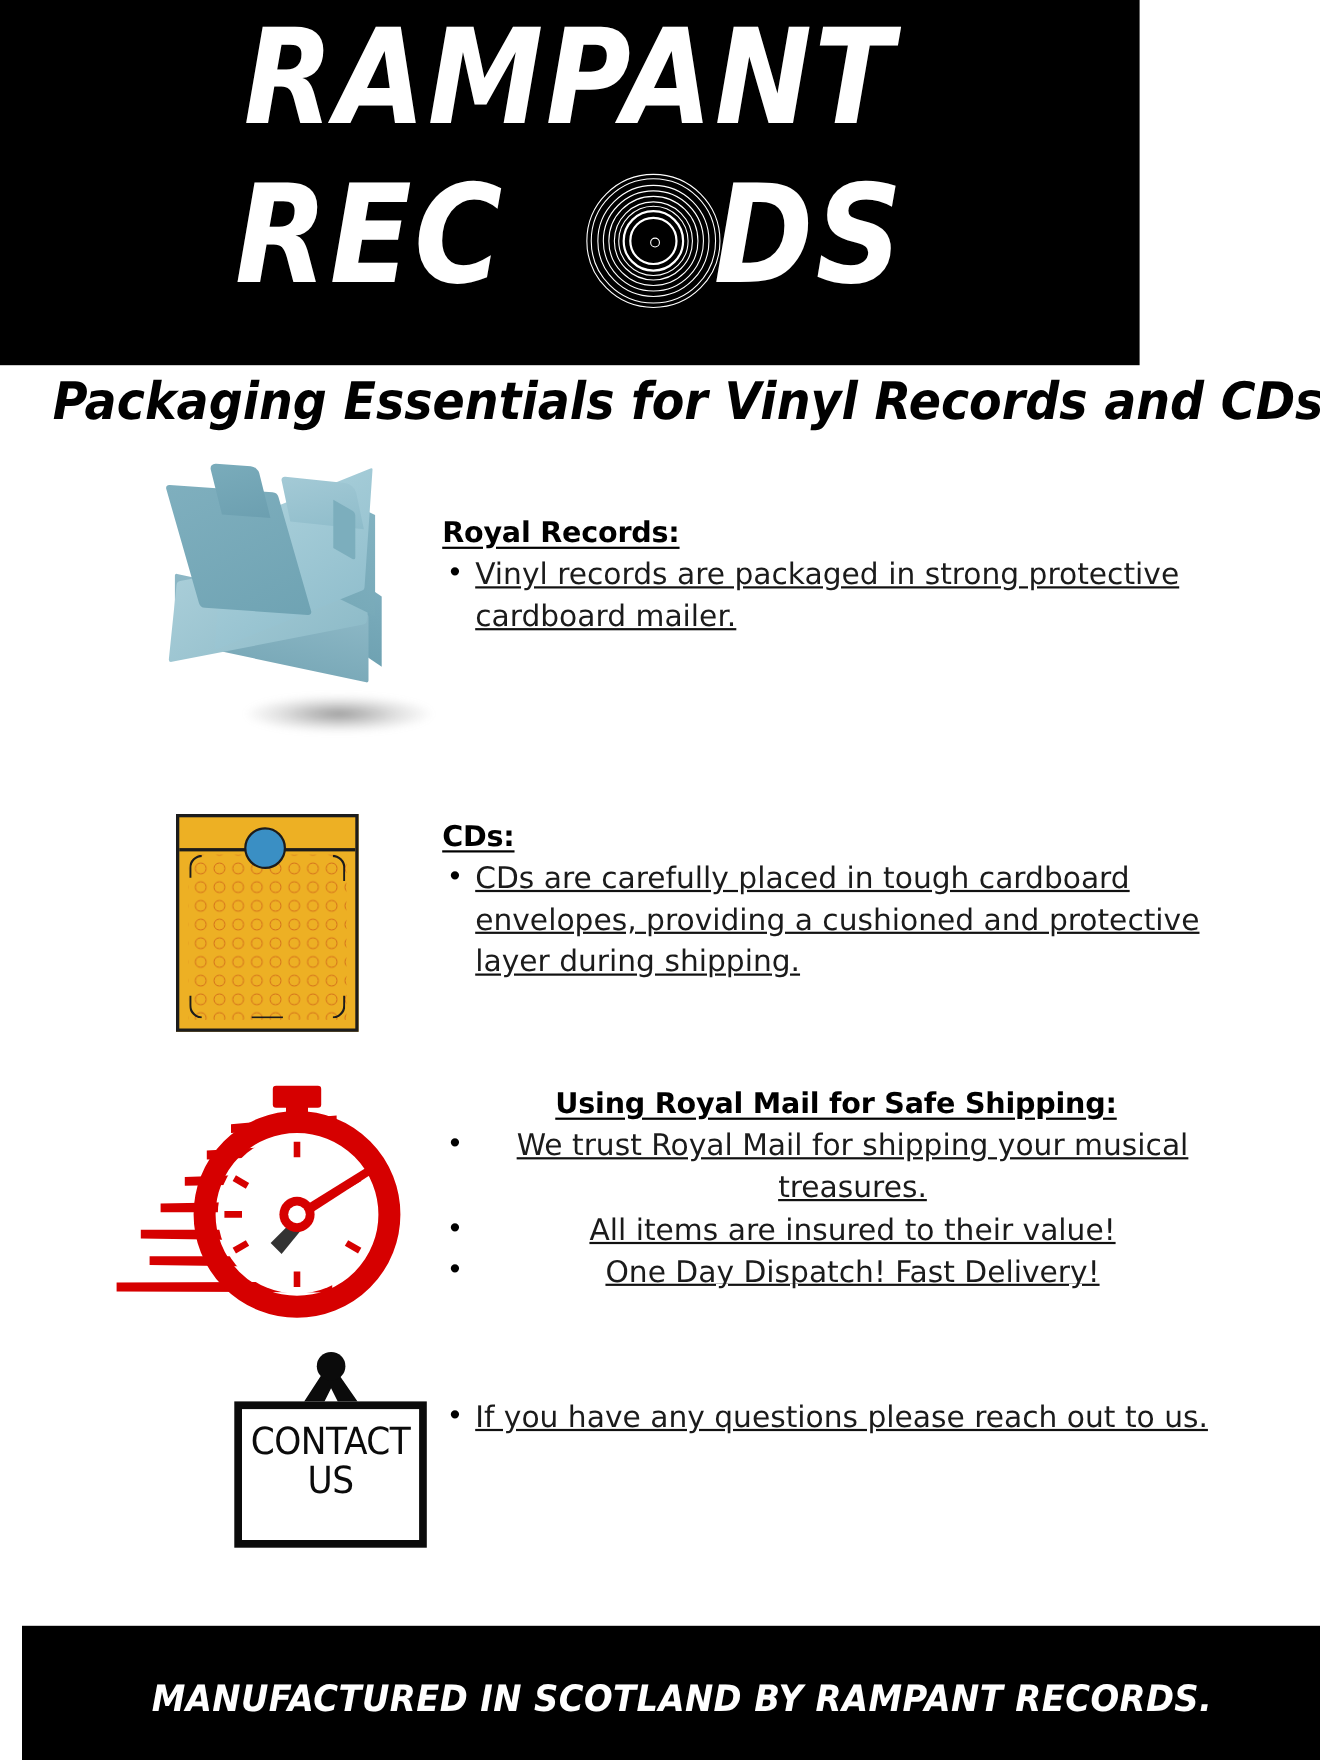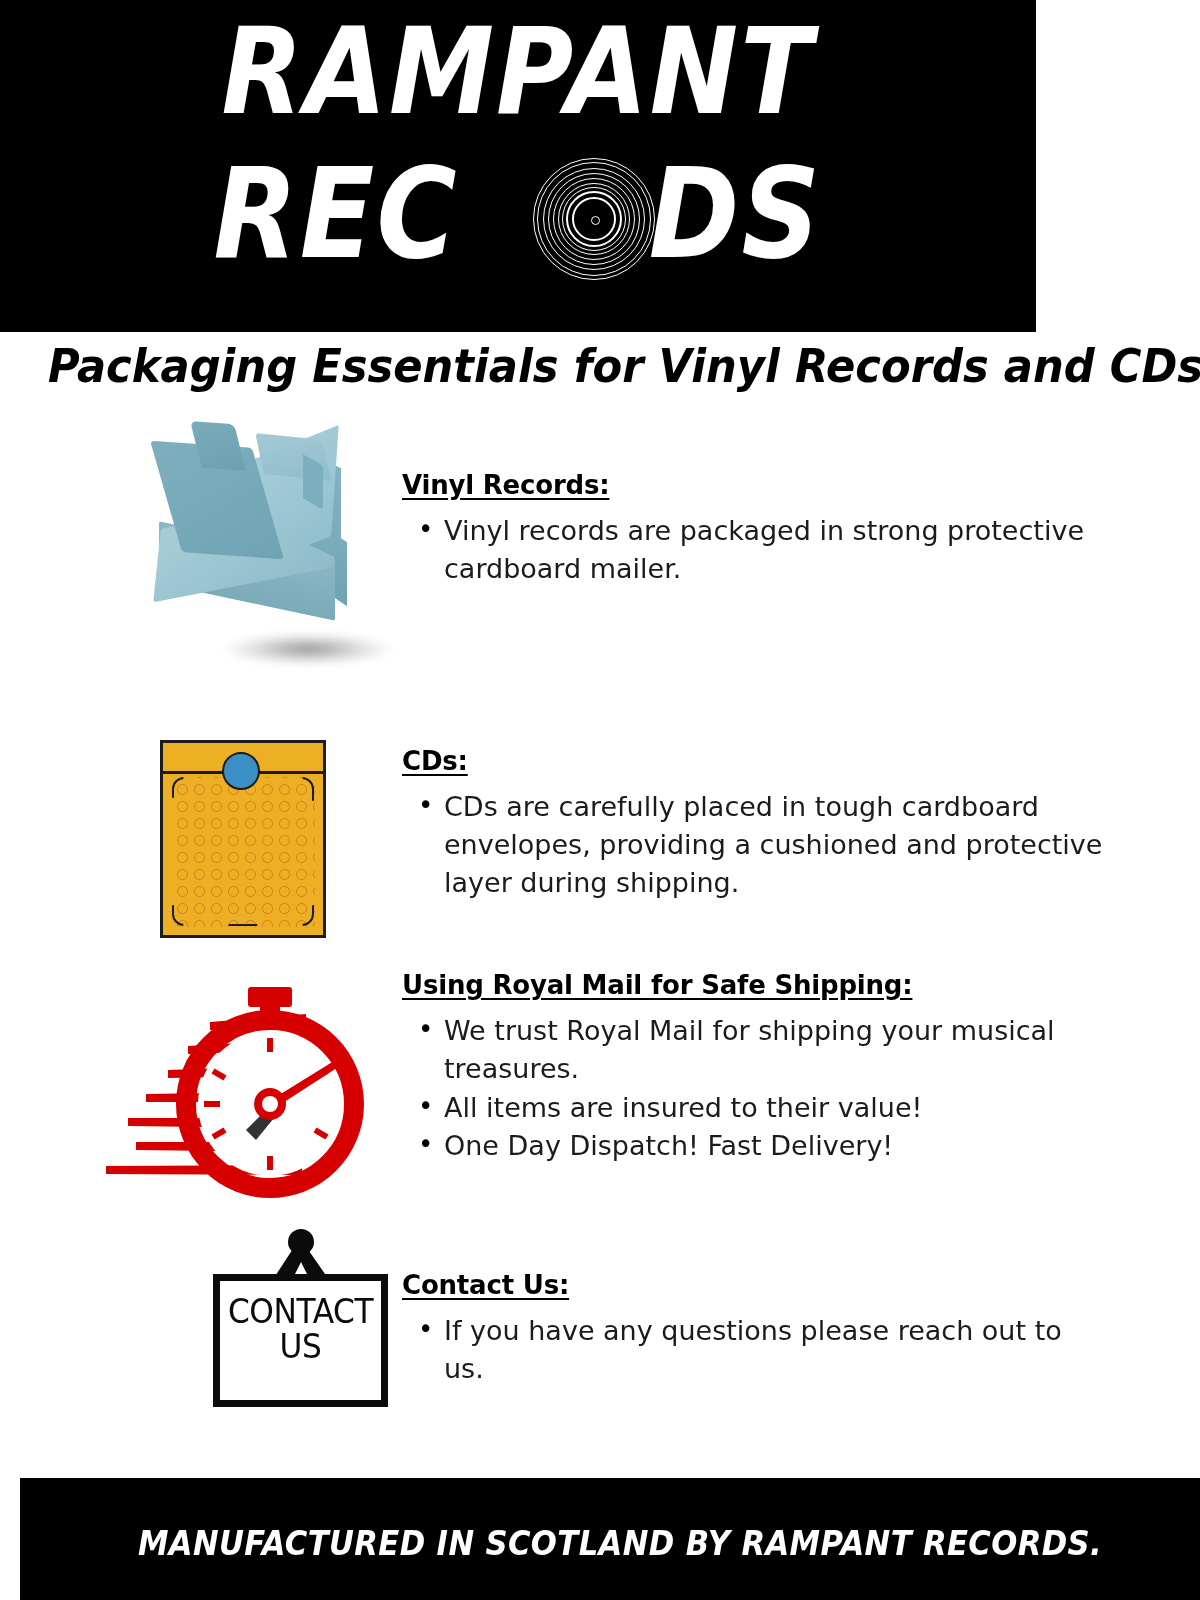--- a/index.html
+++ b/index.html
@@ -142,22 +142,23 @@
     font-weight: bold;
     font-size: 26px;
     color: #000000;
     text-decoration: underline;
     text-underline-offset: 4px;
     margin: 0 0 4px 4px;
     letter-spacing: -0.2px;
   }
   .bullets {
     list-style: none;
-    margin: 12px;
+    margin: 0;
     padding: 0;
+    text-decoration: underline;
   }
   .bullets li {
     position: relative;
     padding-left: 34px;
     font-family: "DejaVu Sans", sans-serif;
     font-size: 27px;
     line-height: 1.40;
     color: #1b1b1b;
     margin-bottom: 1px;
   }
@@ -305,21 +306,21 @@
     left: 62px; top: 12px;
     width: 38px; height: 38px;
     border-radius: 50%;
     background: #3A8FC4;
     border: 2px solid #1c1c1c;
     box-sizing: border-box;
   }
 
   
   .sec3 { top: 952px; height: 260px; }
-  .sec3 .text-col { top: 18px; }
+  .sec3 .text-col { top: 37px; text-align: center; }
 
   .watch-wrap {
     position: absolute;
     left: 10px;
     top: 0;
     width: 330px;
     height: 250px;
   }
 
   
@@ -415,21 +416,21 @@
       <div class="mb mb-base-top"></div>
       <div class="mb mb-inner-right"></div>
       <div class="mb mb-inner"></div>
       <div class="mb mb-flap-right"></div>
       <div class="mb mb-flap-side"></div>
       <div class="mb mb-lid"></div>
       <div class="mb mb-lid-tab"></div>
     </div>
   </div>
   <div class="text-col">
-    <div class="sec-heading">Vinyl Records:</div>
+    <div class="sec-heading">Royal Records:</div>
     <ul class="bullets">
       <li>Vinyl records are packaged in strong protective cardboard mailer.</li>
     </ul>
   </div>
 </div>
 
 <div class="section sec2">
   <div class="icon-col">
     <div class="env-wrap">
       <div class="envelope">
@@ -512,21 +513,20 @@
         <circle cx="181" cy="70" r="5" fill="#ffffff"></circle>
       </svg>
       <div class="sign-board"></div>
       <div class="sign-text">
         <div>CONTACT</div>
         <div>US</div>
       </div>
     </div>
   </div>
   <div class="text-col">
-    <div class="sec-heading">Contact Us:</div>
     <ul class="bullets">
       <li>If you have any questions please reach out to us.</li>
     </ul>
   </div>
 </div>
 
 <div class="footer-band">
   <div class="footer-text">MANUFACTURED IN SCOTLAND BY RAMPANT RECORDS.</div>
 </div>
 

